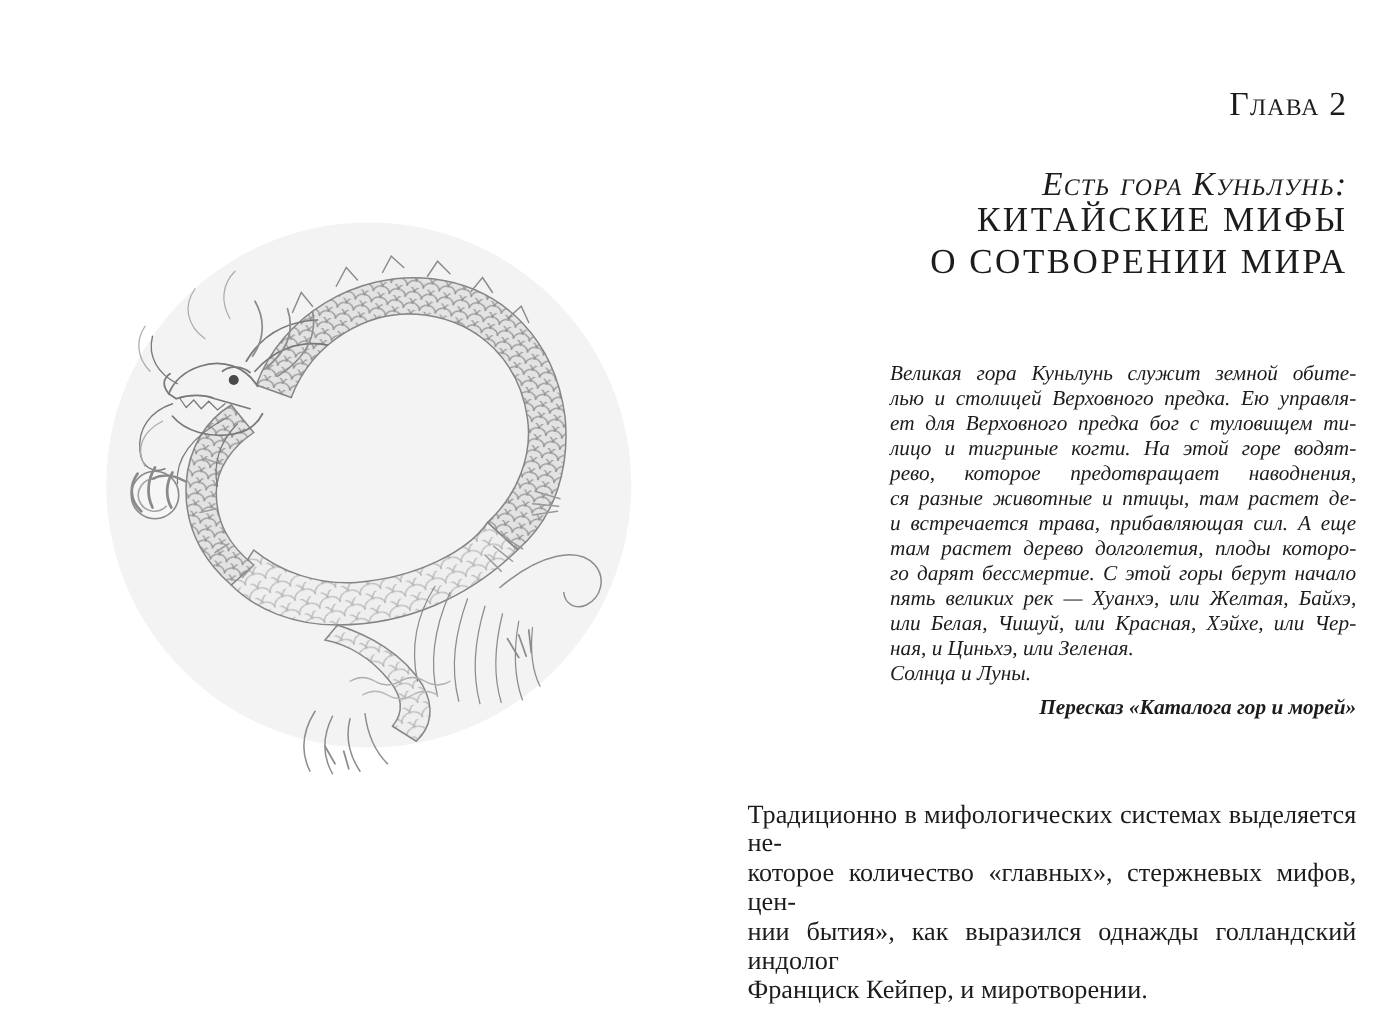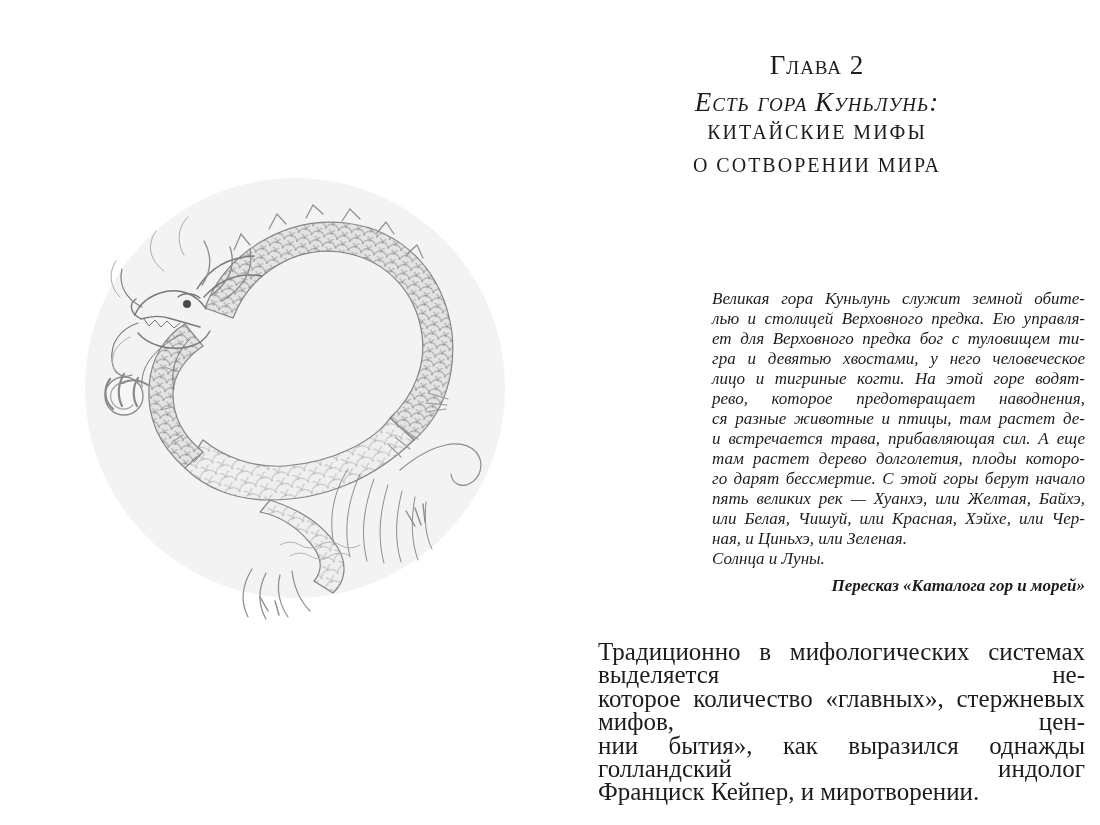--- a/index.html
+++ b/index.html
@@ -15,35 +15,35 @@
 
   
   .illustration {
     position: absolute; left: 84px; top: 177px;
     width: 422px; height: 446px; margin: 0;
   }
   .illustration svg { display: block; }
 
   
   .chapter-heading {
-    position: absolute; left: 556px; top: 48px; width: 522px;
-    text-align: center;
+    position: absolute; left: 556px; top: 66px; width: 522px;
+    text-align: right;
     font-family: Liberation Serif, serif;
   }
   .chapter-label {
     font-size: 27px; line-height: 34px;
     font-variant: small-caps; letter-spacing: 1px;
   }
   .title-italic {
-    margin-top: 5px;
+    margin-top: 32px;
     font-size: 27px; line-height: 30px;
     font-style: italic; font-variant: small-caps; letter-spacing: 1px;
   }
   .title-caps {
-    font-size: 20px; line-height: 30px; letter-spacing: 2px;
+    font-size: 28px; line-height: 30px; letter-spacing: 2px;
   }
   .title-caps + .title-caps { margin-top: 3px; }
 
   
   .epigraph {
     position: absolute; left: 682px; top: 289px; width: 403px;
   }
   .quote-line {
     font-style: italic;
     font-size: 17px; line-height: 20px;
@@ -57,21 +57,21 @@
     font-style: italic; font-size: 17px; line-height: 20px;
     text-align: right;
     font-weight: bold;
   }
 
   
   .body-text {
     position: absolute; left: 598px; top: 640px; width: 487px;
   }
   .body-line {
-    font-size: 25px; line-height: 23.4px;
+    font-size: 21px; line-height: 23.4px;
     text-align: justify; text-align-last: justify;
   }
   .body-line.short { text-align: right; text-align-last: left; font-family: Liberation Serif, serif; }
 </style>
 </head>
 <body>
 
 <div class="page">
 
   <figure class="illustration">
@@ -165,21 +165,20 @@
     <div class="title-italic">Есть гора Куньлунь:</div>
     <div class="title-caps">КИТАЙСКИЕ МИФЫ</div>
     <div class="title-caps">О СОТВОРЕНИИ МИРА</div>
   </header>
 
   <section class="epigraph">
     <div class="quote-lines">
         <div class="quote-line">Великая гора Куньлунь служит земной обите-</div>
         <div class="quote-line">лью и столицей Верховного предка. Ею управля-</div>
         <div class="quote-line">ет для Верховного предка бог с туловищем ти-</div>
-        <div class="quote-line">гра и девятью хвостами, у него человеческое</div>
         <div class="quote-line">лицо и тигриные когти. На этой горе водят-</div>
         <div class="quote-line">рево, которое предотвращает наводнения,</div>
         <div class="quote-line">ся разные животные и птицы, там растет де-</div>
         <div class="quote-line">и встречается трава, прибавляющая сил. А еще</div>
         <div class="quote-line">там растет дерево долголетия, плоды которо-</div>
         <div class="quote-line">го дарят бессмертие. С этой горы берут начало</div>
         <div class="quote-line">пять великих рек — Хуанхэ, или Желтая, Байхэ,</div>
         <div class="quote-line">или Белая, Чишуй, или Красная, Хэйхе, или Чер-</div>
         <div class="quote-line short">ная, и Циньхэ, или Зеленая.</div>
         <div class="quote-line short">Солнца и Луны.</div>

